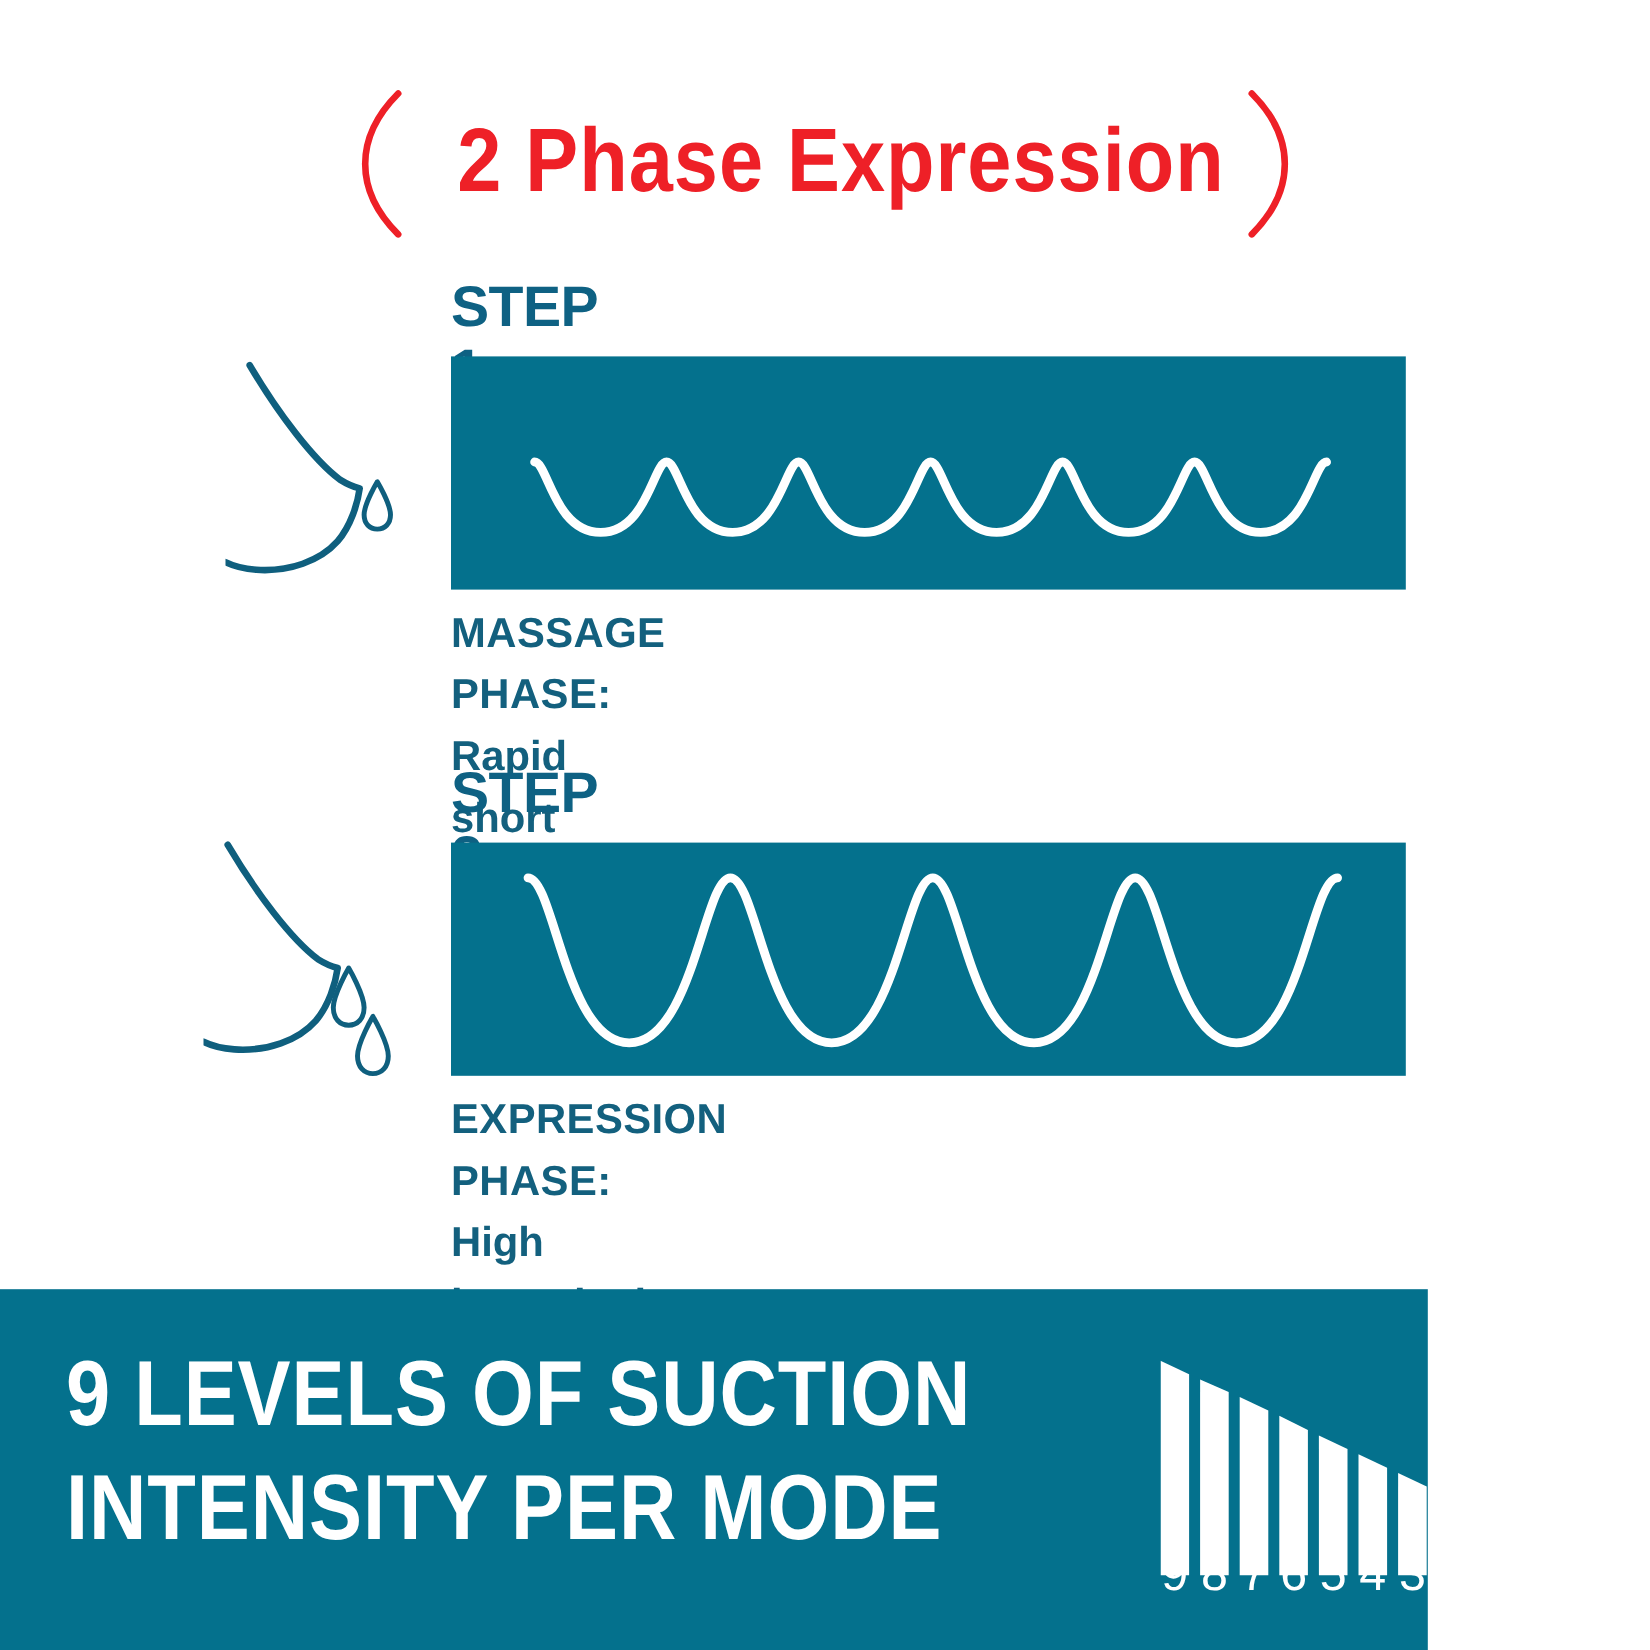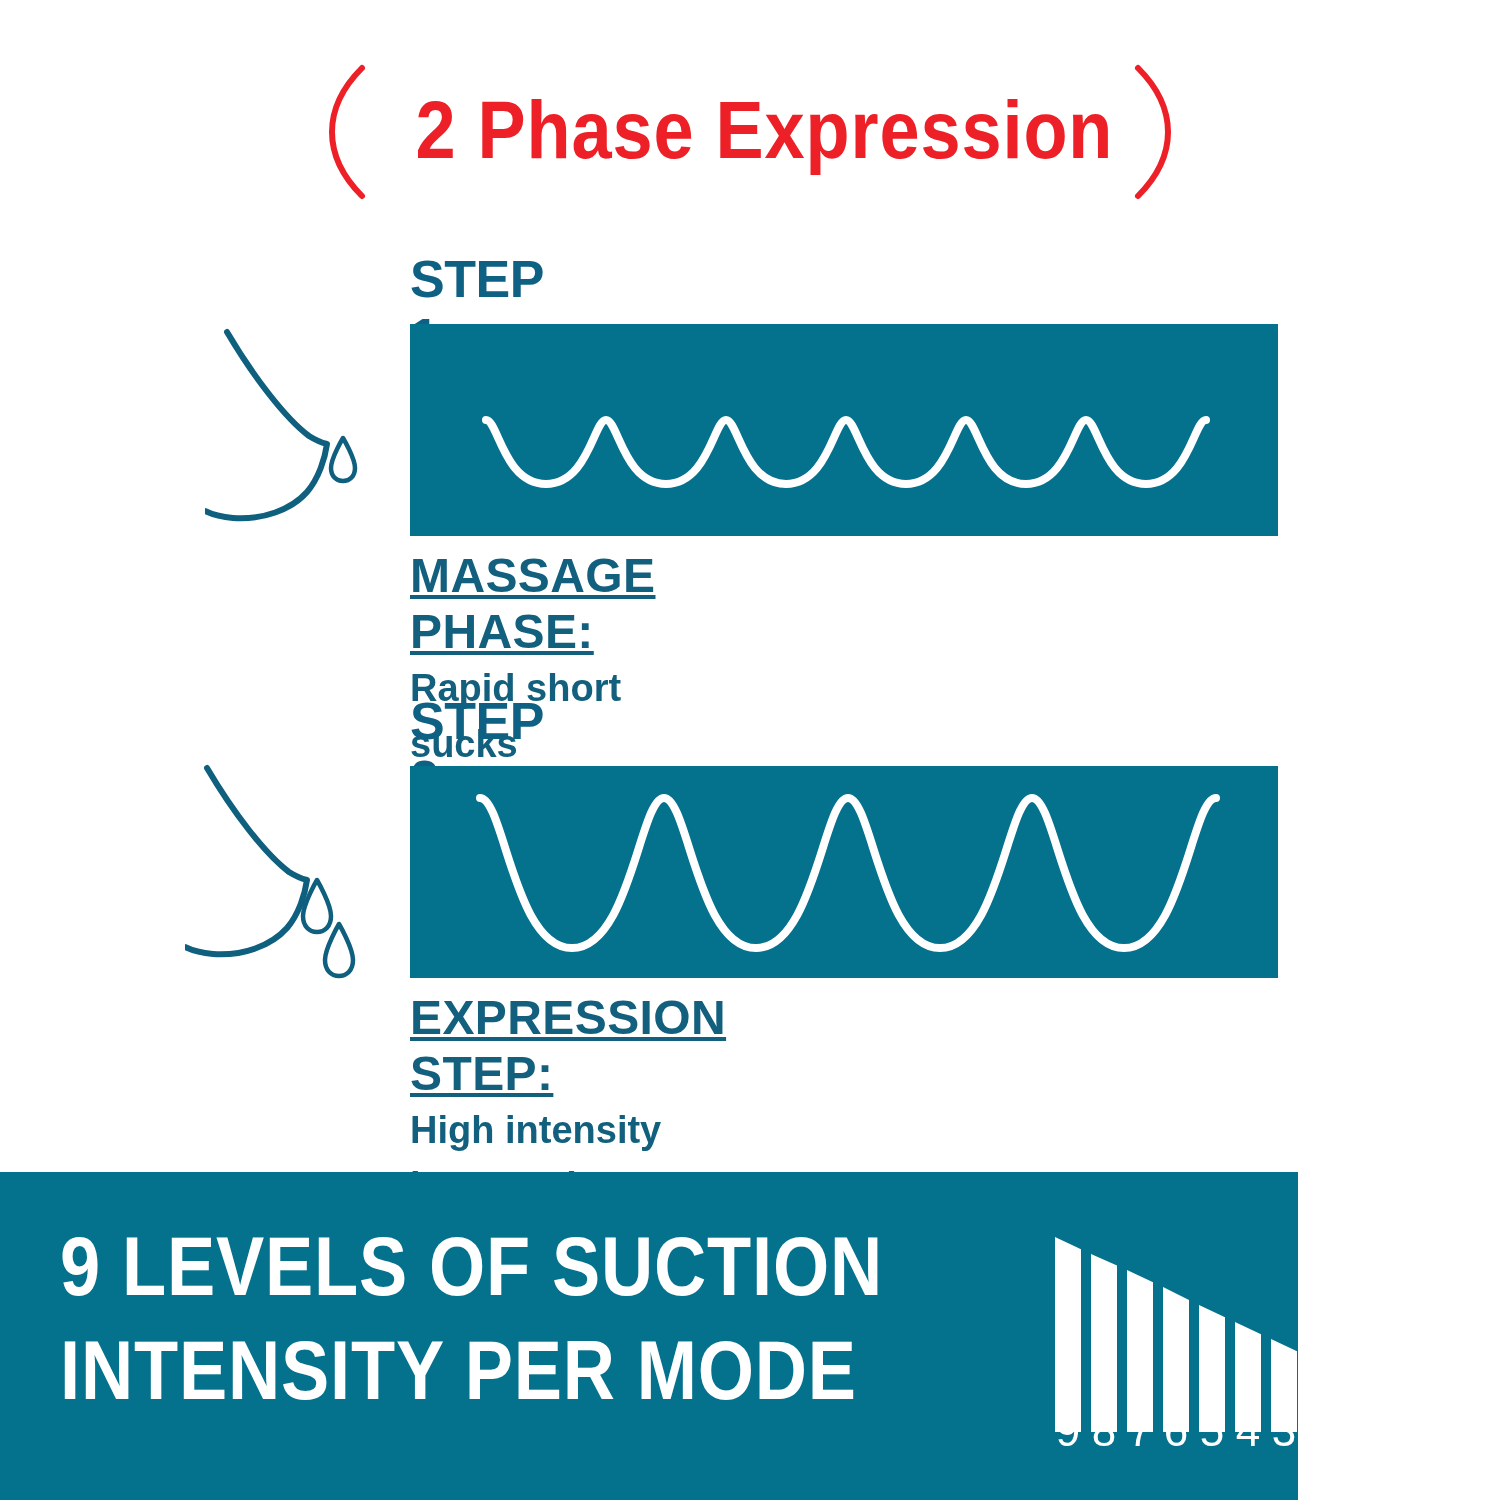--- a/index.html
+++ b/index.html
@@ -13,21 +13,21 @@
     position: relative;
     overflow: hidden;
     font-family: "Liberation Sans", sans-serif;
     -webkit-font-smoothing: antialiased;
   }
 
   
   #title-block {
     position: absolute;
     left: 0;
-    top: 62px;
+    top: 79px;
     width: 1188px;
     height: 140px;
   }
   #title-bracket-left,
   #title-bracket-right {
     position: absolute;
     top: 0;
     width: 46px;
     height: 140px;
     overflow: hidden;
@@ -81,23 +81,22 @@
 
   .caption {
     position: absolute;
     left: 410px;
     top: 298px;
     color: #13607e;
     font-weight: bold;
     line-height: 56px;
   }
   .caption-title {
-    font-size: 48px;
+    font-size: 38px;
     letter-spacing: 0.4px;
-    text-decoration: underline;
   }
   .caption-sub {
     font-size: 38px;
     letter-spacing: 0px;
   }
 
   .breast-icon {
     position: absolute;
   }
   #step1-icon { left: 205px; top: 78px; }
@@ -228,21 +227,21 @@
     <svg width="868" height="212" viewBox="0 0 868 212" aria-hidden="true">
       <path d="M70 32
                C 94 32, 104 182, 162 182 C 220 182, 230 32, 254 32
                C 278 32, 288 182, 346 182 C 404 182, 414 32, 438 32
                C 462 32, 472 182, 530 182 C 588 182, 598 32, 622 32
                C 646 32, 656 182, 714 182 C 772 182, 782 32, 806 32" fill="none" stroke="#ffffff" stroke-width="8" stroke-linecap="round" stroke-linejoin="round"></path>
     </svg>
   </div>
 
   <div class="caption">
-    <div class="caption-title">EXPRESSION STEP:</div>
+    <div class="caption-title">EXPRESSION PHASE:</div>
     <div class="caption-sub">High intensity long sucks</div>
   </div>
 </div>
 
 <div id="bottom-banner">
 
   <div id="banner-text">
     <span class="line">9 LEVELS OF SUCTION</span>
     <span class="line">INTENSITY PER MODE</span>
   </div>

